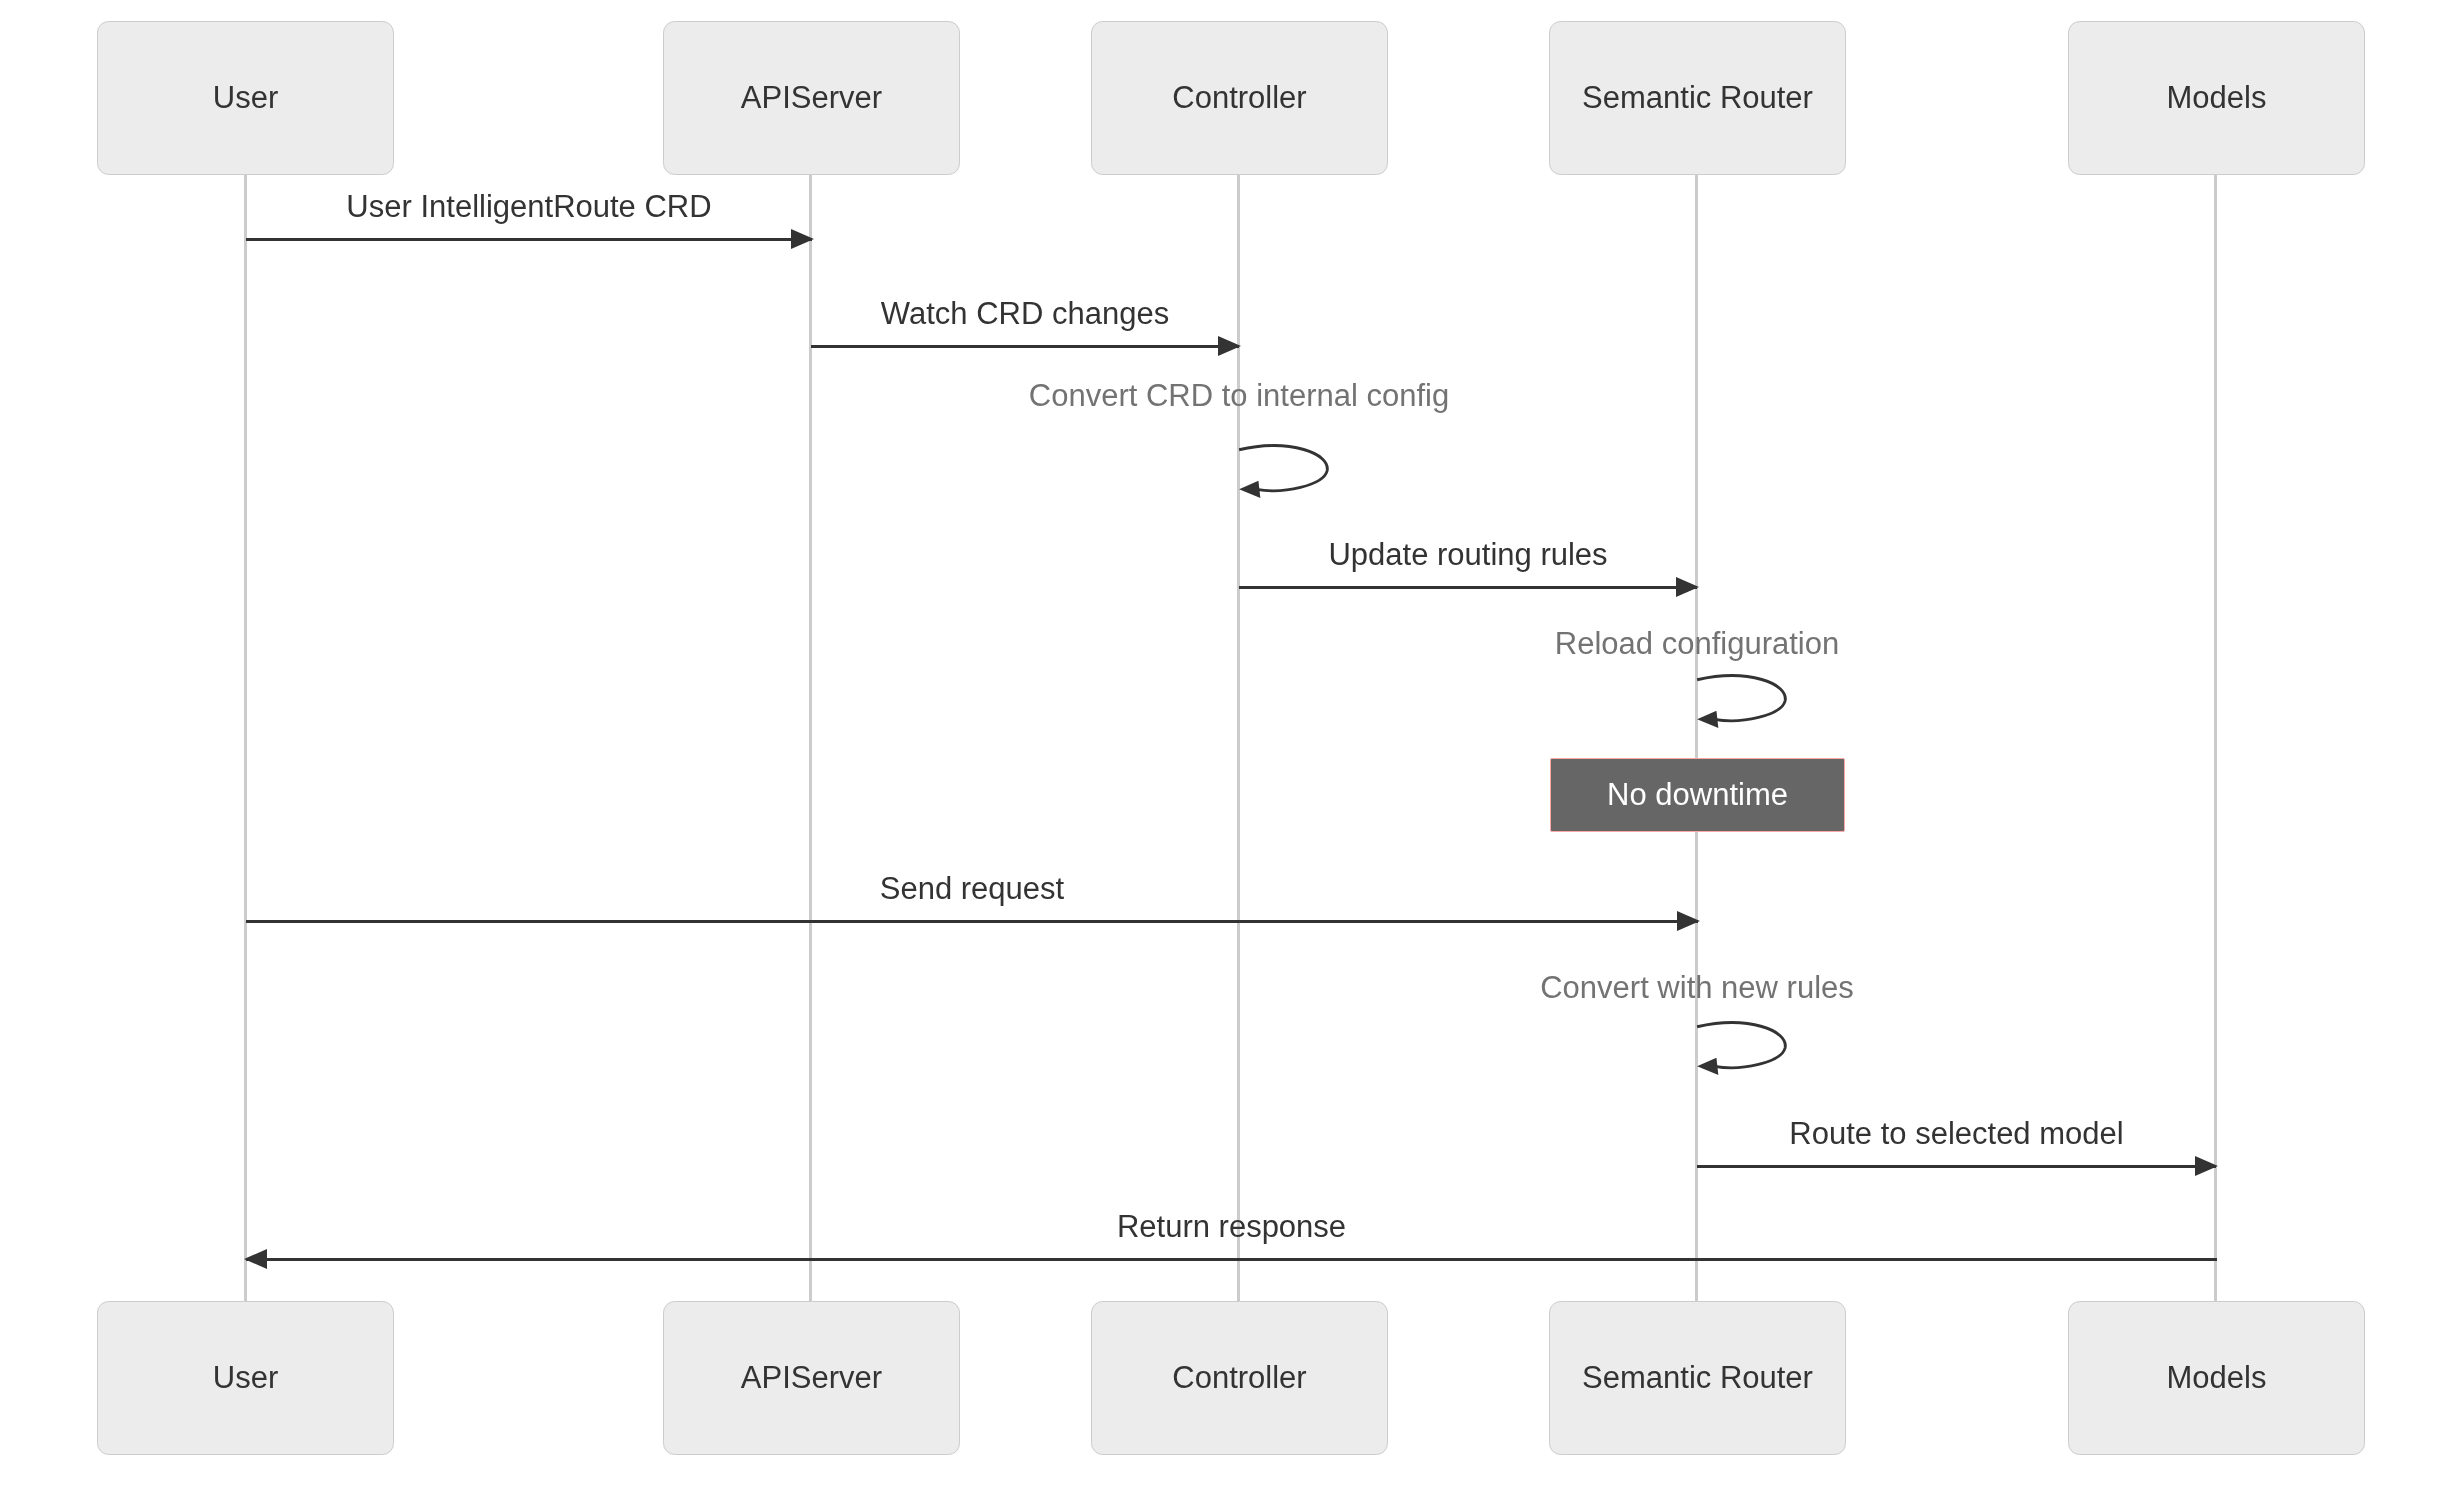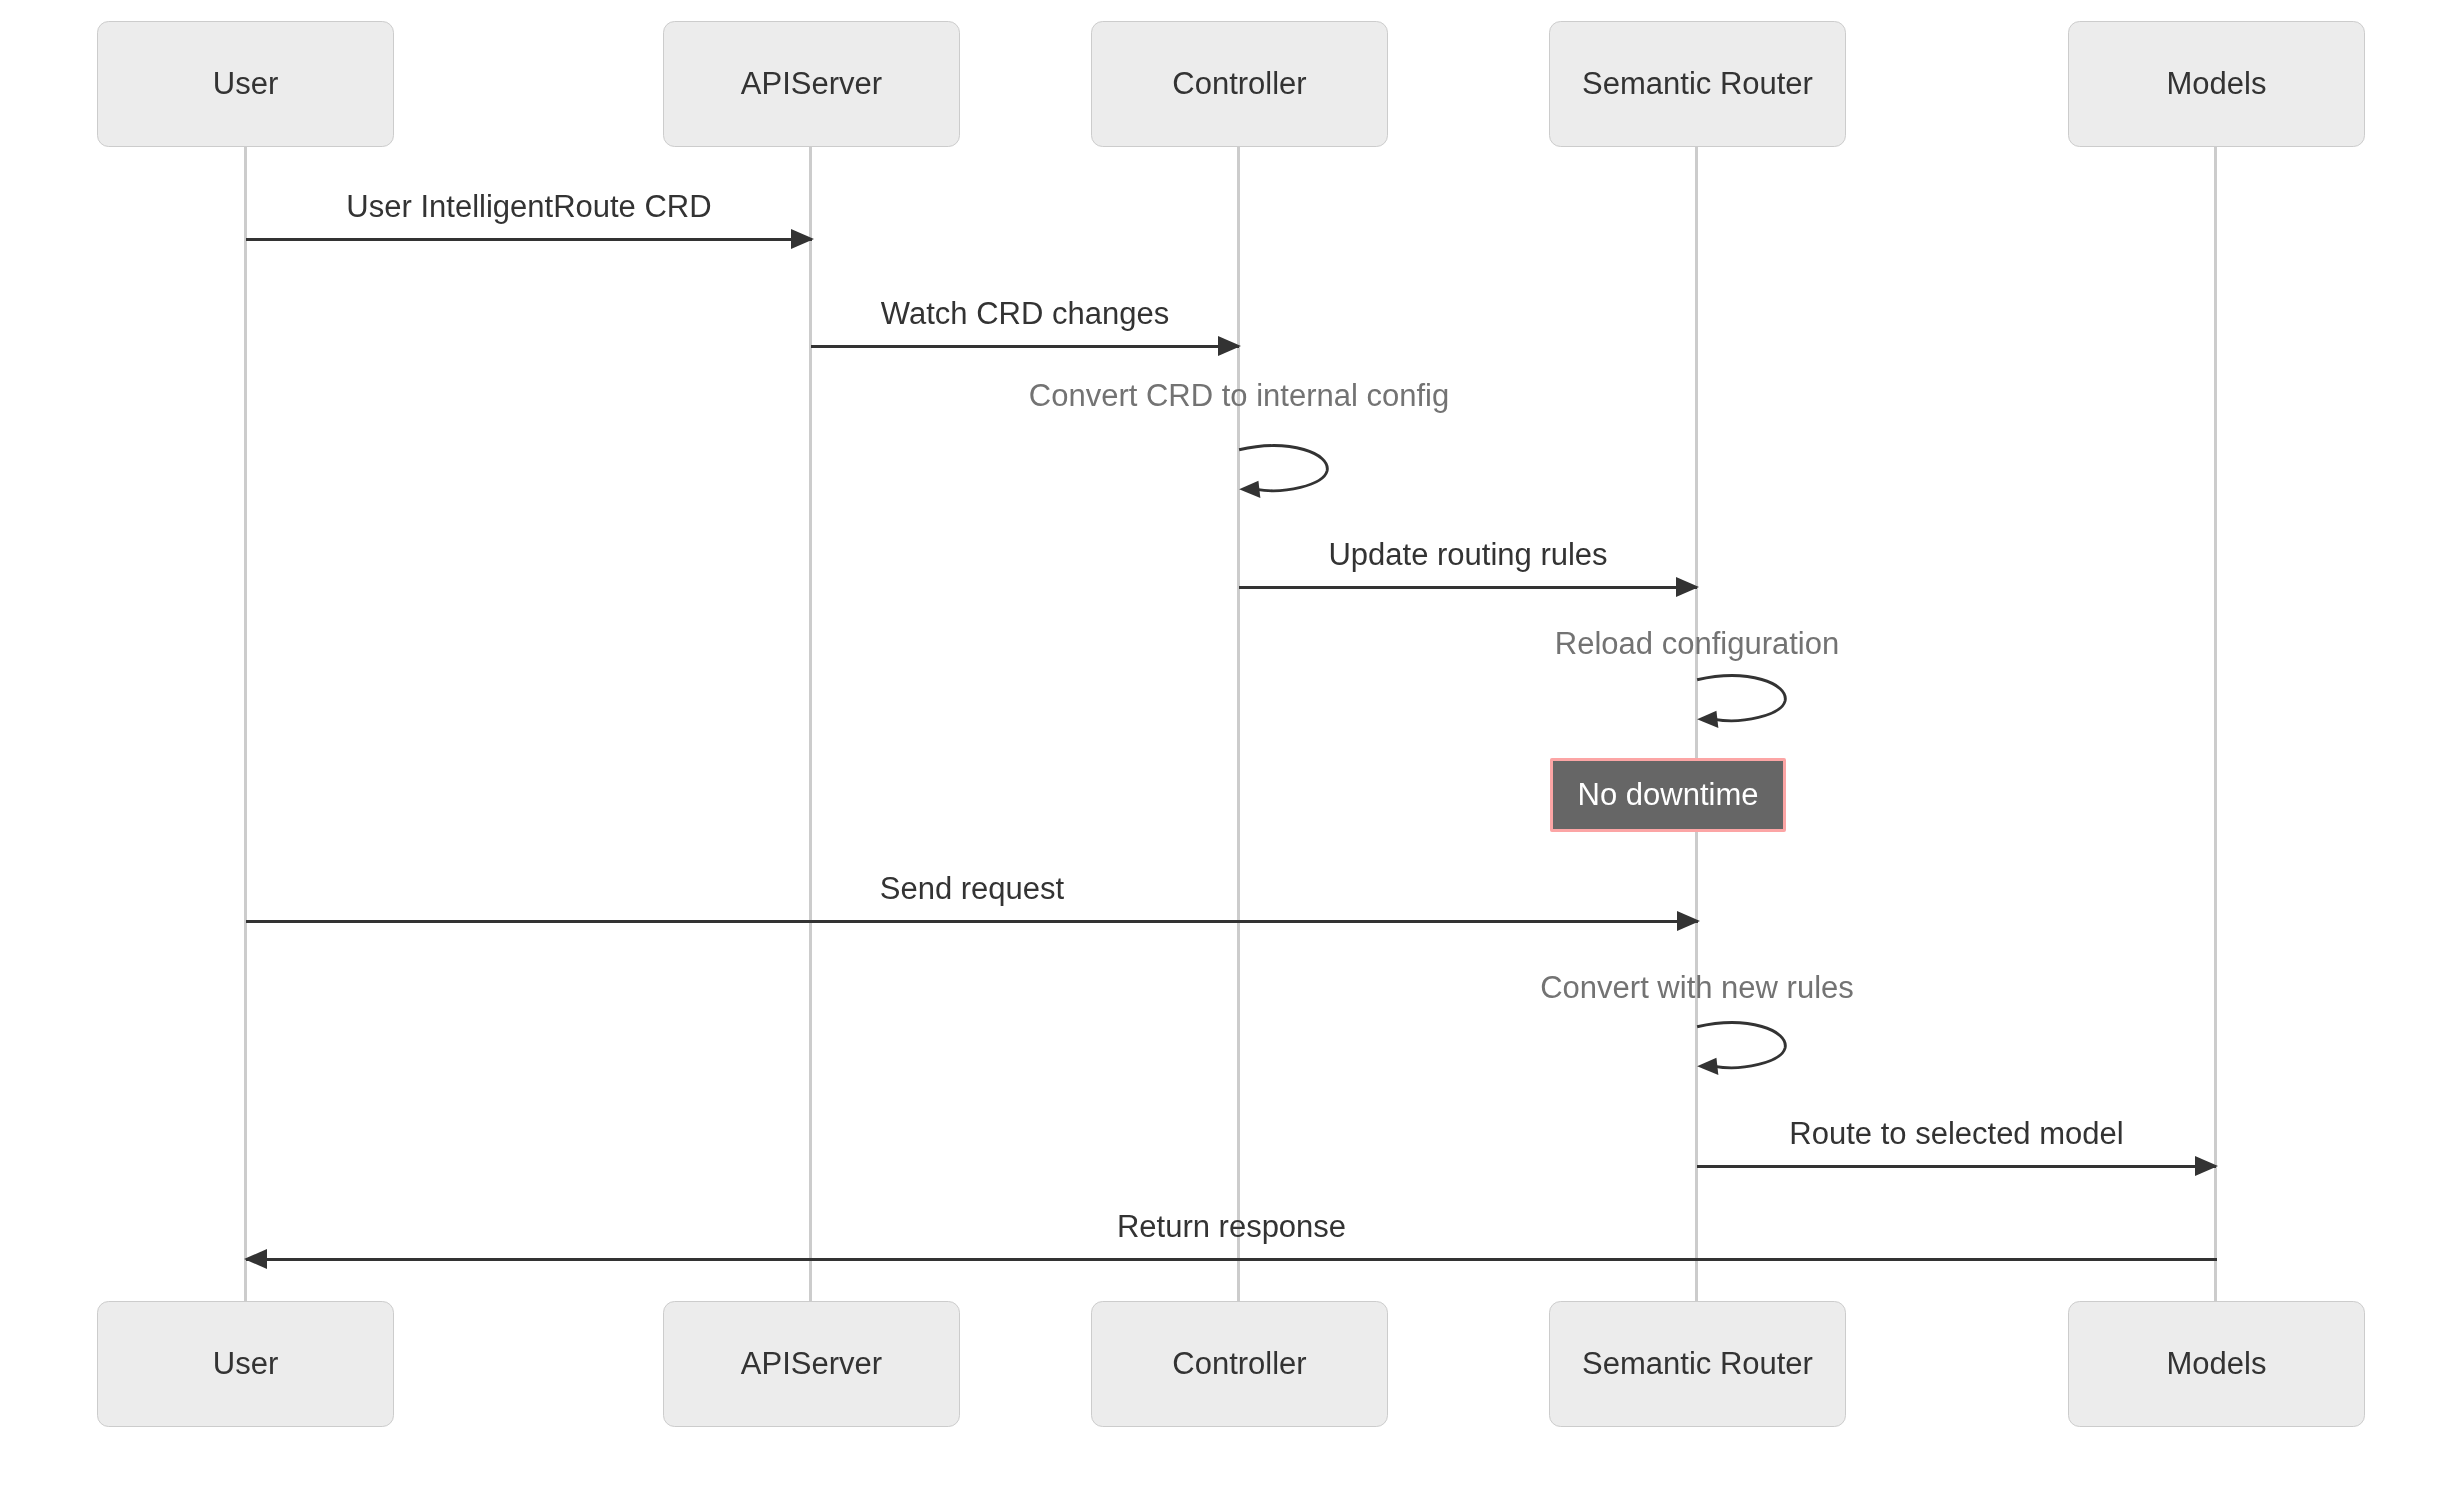--- a/index.html
+++ b/index.html
@@ -15,21 +15,21 @@
   .lifeline {
     position: absolute;
     top: 147px;
     height: 1154px;
     width: 2.9px;
     background: #cccccc;
   }
   .actor {
     position: absolute;
     width: 297px;
-    height: 126px;
+    height: 154px;
     background: #ececec;
     border: 1.9px solid #cccccc;
     border-radius: 11.6px;
     box-sizing: border-box;
     display: flex;
     align-items: center;
     justify-content: center;
     font-size: 31px;
     color: #333333;
     z-index: 3;
@@ -81,24 +81,24 @@
     font-size: 31px;
     color: #737373;
     white-space: nowrap;
     z-index: 2;
   }
   .self-loop { position: absolute; z-index: 2; }
   .note {
     position: absolute;
     left: 1550px;
     top: 758px;
-    width: 236px;
+    width: 295px;
     height: 74px;
     background: #666666;
-    border: 3px solid #fca5a5;
+    border: 1px solid #fca5a5;
     box-sizing: border-box;
     border-radius: 1.9px;
     display: flex;
     align-items: center;
     justify-content: center;
     font-size: 31px;
     color: #ffffff;
     z-index: 4;
   }
 </style>

